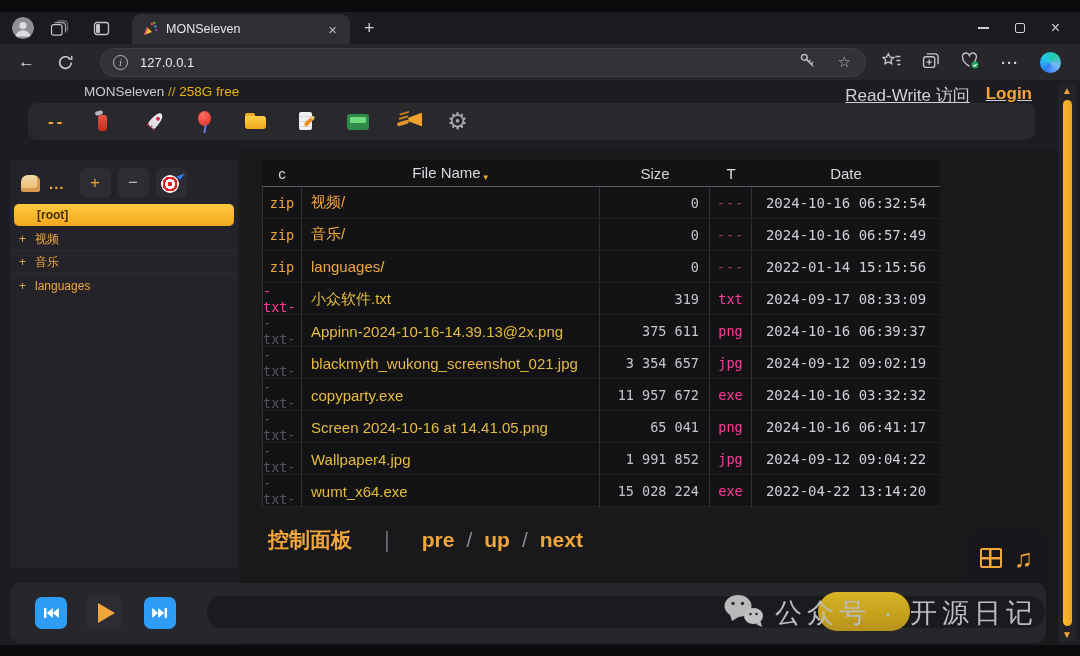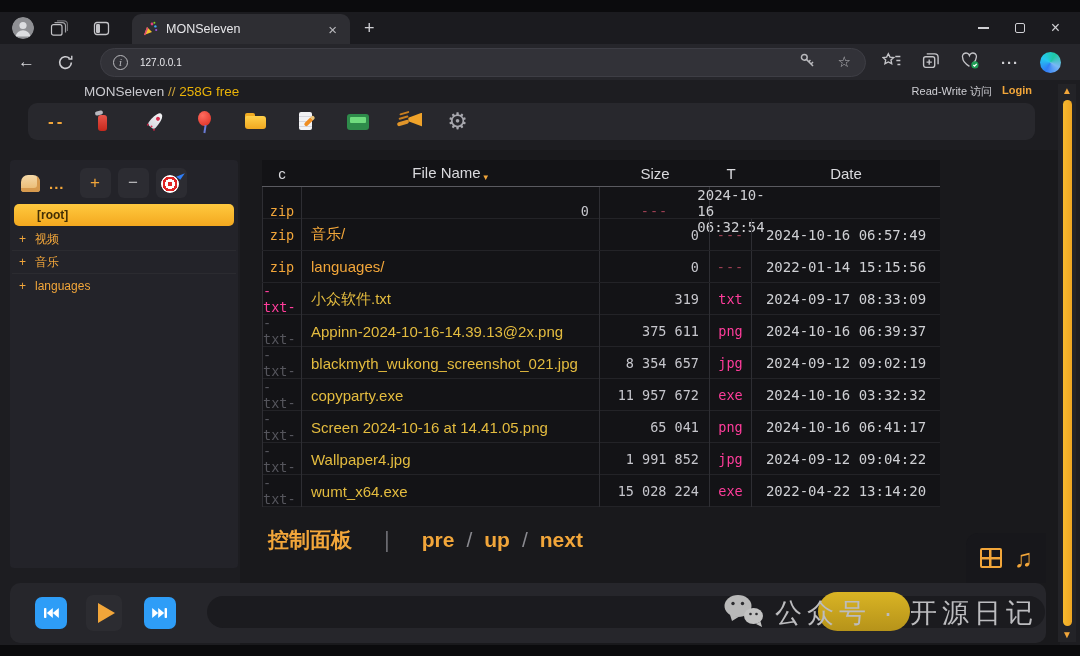--- a/index.html
+++ b/index.html
@@ -22,35 +22,35 @@
   .newtab{color:#cfcfd3;font-size:18px;margin-left:14px;}
   .wincontrols{margin-left:auto;display:flex;align-items:center;gap:26px;margin-right:20px;}
   .win-min{width:11px;height:1.6px;background:#d0d0d4;display:inline-block;}
   .win-max{width:10px;height:10px;border:1.4px solid #d0d0d4;border-radius:2px;display:inline-block;}
   .win-close{color:#d0d0d4;font-size:16px;line-height:1;}
   .addrbar{position:absolute;top:44px;left:0;right:0;height:36px;background:#26262b;display:flex;align-items:center;}
   .nav-arrow{color:#d6d6da;font-size:17px;margin-left:18px;}
   .nav-refresh{margin-left:22px;display:flex;}
   .addr-pill{margin-left:26px;width:766px;height:29px;background:#323238;border:1px solid #3e3e45;border-radius:15px;display:flex;align-items:center;padding:0 12px;}
   .info-ico{width:15px;height:15px;border:1.4px solid #b9b9bd;border-radius:50%;color:#b9b9bd;font-size:10px;display:flex;align-items:center;justify-content:center;font-family:"DejaVu Serif",serif;font-style:italic;}
-  .url{color:#e8e8ec;font-size:10px;margin-left:12px;flex:1;}
+  .url{color:#e8e8ec;font-size:13px;margin-left:12px;flex:1;}
   .pill-right{display:flex;align-items:center;gap:22px;margin-right:2px;}
   .star-glyph{color:#b9b9bd;font-size:15px;}
   .addr-right{display:flex;align-items:center;gap:21px;margin-left:16px;}
   .menu-dots{color:#d0d0d4;font-size:15px;letter-spacing:1px;font-weight:700;}
   .copilot{width:21px;height:21px;border-radius:50%;background:conic-gradient(from 210deg,#2f7df6,#25c8f0,#1ec9a4,#7ab8f5,#2f7df6);}
 
   
   .page{position:absolute;top:80px;left:0;right:0;bottom:11px;background:var(--pagebg);}
   .bottom-strip{position:absolute;bottom:0;left:0;right:0;height:11px;background:#0b0b0d;}
   .main-underlay{position:absolute;left:240px;top:70px;right:20px;bottom:0;background:var(--mainbg);}
 
   .site-header{position:absolute;top:4px;left:84px;font-size:13.5px;color:#c9c9ce;}
   .site-sep{color:#caa23a;} .site-free{color:#eab308;}
-  .access-area{position:absolute;top:4px;right:48px;font-size:11px;color:#cfcfd4;display:flex;gap:10px;}
+  .access-area{position:absolute;top:4px;right:48px;font-size:17px;color:#cfcfd4;display:flex;gap:16px;text-decoration:underline;}
   .login{color:var(--accent);font-weight:700;}
 
   .toolbar{position:absolute;top:23px;left:28px;width:1007px;height:37px;background:var(--panel);border-radius:9px;display:flex;align-items:center;gap:25px;padding-left:20px;}
   .ticon{display:inline-flex;width:26px;height:26px;align-items:center;justify-content:center;position:relative;}
   .i-dashes{color:var(--accent);font-weight:700;font-size:17px;letter-spacing:3px;width:auto;}
   .i-extinguisher::before{content:'';position:absolute;left:8px;top:6px;width:9px;height:16px;background:linear-gradient(#e8554a,#c5281c);border-radius:3px;}
   .i-extinguisher::after{content:'';position:absolute;left:5px;top:2px;width:8px;height:4px;background:#b9b9c0;border-radius:2px;transform:rotate(-14deg);}
   .i-rocket{transform:rotate(40deg);}
   .i-rocket::before{content:'';position:absolute;left:9px;top:2px;width:9px;height:17px;background:linear-gradient(#f4f4f6,#d8d8de);border-radius:50% 50% 35% 35%/62% 62% 18% 18%;}
   .i-rocket::after{content:'';position:absolute;left:11.5px;top:6px;width:4px;height:4px;border-radius:50%;background:#d62e4e;box-shadow:0 10px 0 -1px #d62e4e,-4px 11px 0 -1px #c22243,4px 11px 0 -1px #c22243;}
@@ -284,20 +284,21 @@
       <div class="thead">
         <div>c</div>
         <div><span>File Name</span><span class="sort-arrow">▼</span></div>
         <div>Size</div>
         <div>T</div>
         <div>Date</div>
       </div>
       <div id="tbody">
           <div class="trow">
             <div class="cell-c c-accent">zip</div>
+            <div class="cell-name n-dir">视频/</div>
             <div class="cell-size">0</div>
             <div class="cell-type t-dash">---</div>
             <div class="cell-date">2024-10-16 06:32:54</div>
           </div>
           <div class="trow">
             <div class="cell-c c-accent">zip</div>
             <div class="cell-name n-dir">音乐/</div>
             <div class="cell-size">0</div>
             <div class="cell-type t-dash">---</div>
             <div class="cell-date">2024-10-16 06:57:49</div>
@@ -319,21 +320,21 @@
           <div class="trow">
             <div class="cell-c c-muted">-txt-</div>
             <div class="cell-name n-file">Appinn-2024-10-16-14.39.13@2x.png</div>
             <div class="cell-size">375 611</div>
             <div class="cell-type t-ext">png</div>
             <div class="cell-date">2024-10-16 06:39:37</div>
           </div>
           <div class="trow">
             <div class="cell-c c-muted">-txt-</div>
             <div class="cell-name n-file">blackmyth_wukong_screenshot_021.jpg</div>
-            <div class="cell-size">8 354 657</div>
+            <div class="cell-size">3 354 657</div>
             <div class="cell-type t-ext">jpg</div>
             <div class="cell-date">2024-09-12 09:02:19</div>
           </div>
           <div class="trow">
             <div class="cell-c c-muted">-txt-</div>
             <div class="cell-name n-file">copyparty.exe</div>
             <div class="cell-size">11 957 672</div>
             <div class="cell-type t-ext">exe</div>
             <div class="cell-date">2024-10-16 03:32:32</div>
           </div>

